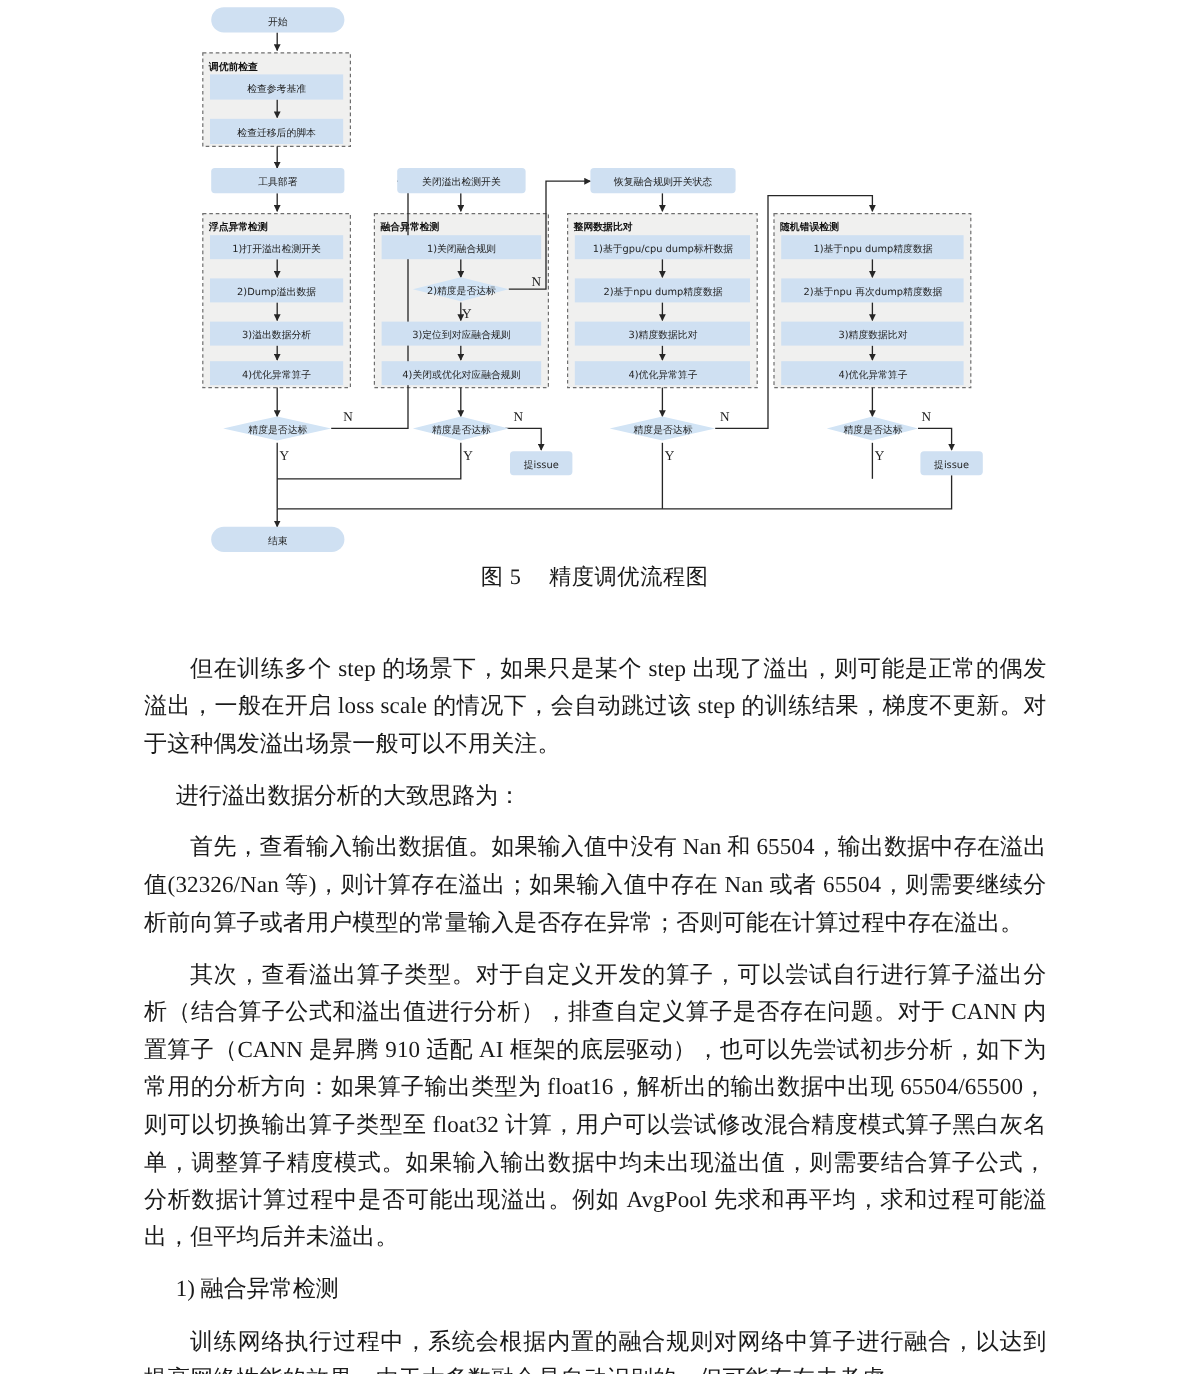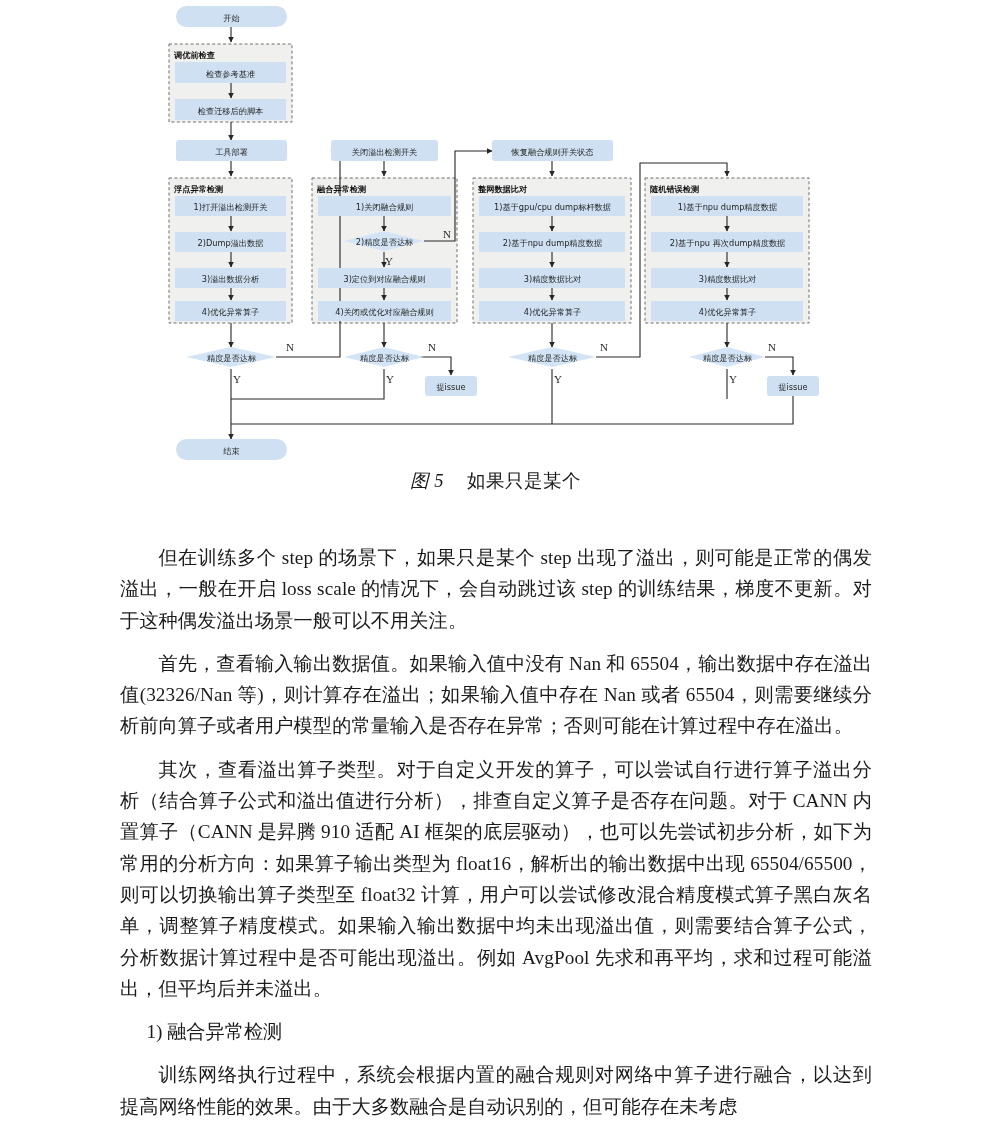--- a/index.html
+++ b/index.html
@@ -7,21 +7,21 @@
     width:991px;height:1145px;background:#ffffff;
     font-family:"Liberation Serif","DejaVu Serif",serif;
     color:#1a1a1a;overflow:hidden;position:relative;
   }
   #figure{position:absolute;left:0;top:0;width:920px;height:470px;}
   #figure svg{display:block;}
   .fcap{
     position:absolute;left:0;top:468px;width:991px;text-align:center;
     font-size:18.5px;letter-spacing:0.5px;
   }
-  .fcap .num{margin-right:23px;font-style:italic;}
+  .fcap .num{margin-right:23px;}
   #body-text{
     position:absolute;left:108px;top:530px;width:776px;
   }
   p.para{
     margin:12px;
     font-size:19.2px;
     line-height:31.3px;
     text-align:justify;
     text-justify:inter-ideograph;
     text-indent:2em;
@@ -277,22 +277,23 @@
       }
       .elbl{
         font-family:"Liberation Serif","DejaVu Serif",serif;
         font-size:11px;fill:#1f1f1f;text-anchor:middle;
       }
     </style>
   </svg>
 </div>
 
 <div class="fcap">
-  <span class="num">图 5</span><span>如果只是某个</span>
+  <span class="num">图 5</span><span>精度调优流程图</span>
 </div>
 
 <div id="body-text">
   <p class="para">但在训练多个 step 的场景下，如果只是某个 step 出现了溢出，则可能是正常的偶发溢出，一般在开启 loss scale 的情况下，会自动跳过该 step 的训练结果，梯度不更新。对于这种偶发溢出场景一般可以不用关注。</p>
+  <p class="sub">进行溢出数据分析的大致思路为：</p>
   <p class="para">首先，查看输入输出数据值。如果输入值中没有 Nan 和 65504，输出数据中存在溢出值(32326/Nan 等)，则计算存在溢出；如果输入值中存在 Nan 或者 65504，则需要继续分析前向算子或者用户模型的常量输入是否存在异常；否则可能在计算过程中存在溢出。</p>
   <p class="para">其次，查看溢出算子类型。对于自定义开发的算子，可以尝试自行进行算子溢出分析（结合算子公式和溢出值进行分析），排查自定义算子是否存在问题。对于 CANN 内置算子（CANN 是昇腾 910 适配 AI 框架的底层驱动），也可以先尝试初步分析，如下为常用的分析方向：如果算子输出类型为 float16，解析出的输出数据中出现 65504/65500，则可以切换输出算子类型至 float32 计算，用户可以尝试修改混合精度模式算子黑白灰名单，调整算子精度模式。如果输入输出数据中均未出现溢出值，则需要结合算子公式，分析数据计算过程中是否可能出现溢出。例如 AvgPool 先求和再平均，求和过程可能溢出，但平均后并未溢出。</p>
   <p class="sub">1)  融合异常检测</p>
   <p class="para">训练网络执行过程中，系统会根据内置的融合规则对网络中算子进行融合，以达到提高网络性能的效果。由于大多数融合是自动识别的，但可能存在未考虑</p>
 </div>
 
 </body></html>

